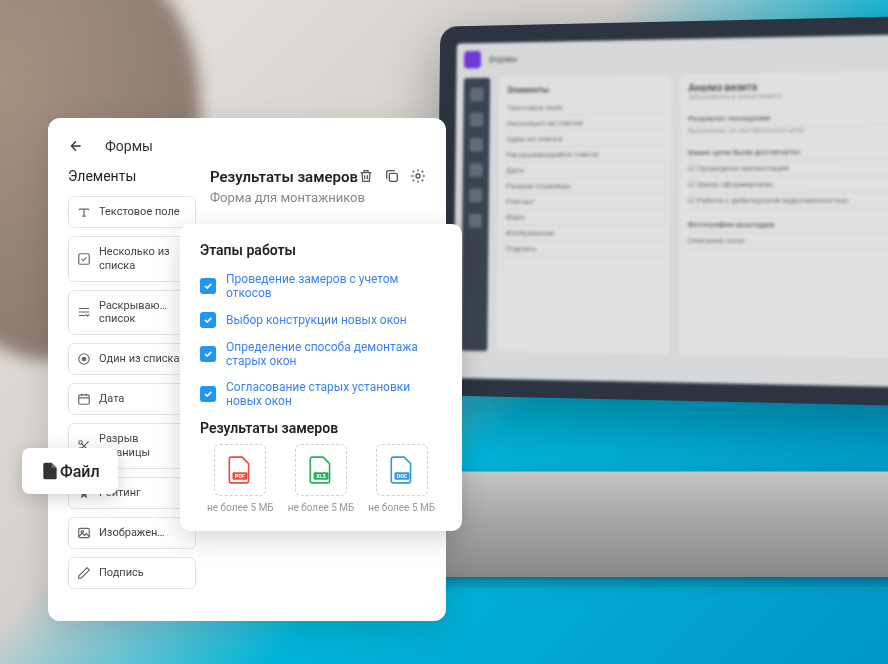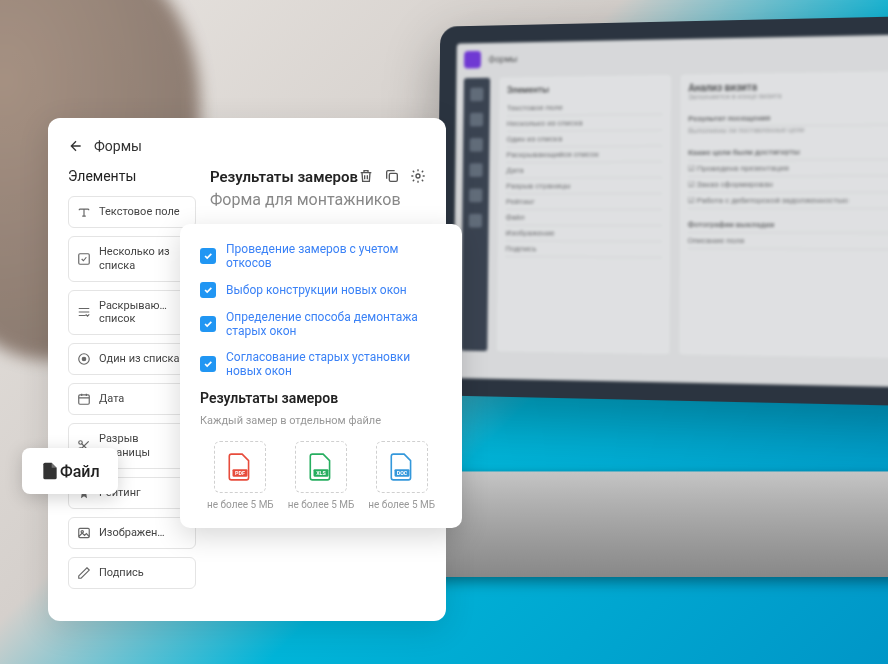--- a/index.html
+++ b/index.html
@@ -10,31 +10,31 @@
 .laptop-logo{width:18px;height:18px;background:#7c3aed;border-radius:4px}
 .laptop-cols{display:flex;gap:10px}
 .laptop-side{width:28px;background:#3d4654;border-radius:3px;height:280px;display:flex;flex-direction:column;gap:12px;padding:10px 6px;align-items:center}
 .lsi{width:14px;height:14px;background:#6b7684;border-radius:2px}
 .laptop-el{flex:1;background:#fff;border-radius:3px;padding:8px;height:280px}
 .laptop-main{flex:1.4;background:#fff;border-radius:3px;padding:8px;height:280px}
 .lrow{padding:3px 0;border-bottom:1px solid #eee;font-size:8px;color:#777}
 .keyboard{position:absolute;right:-40px;top:380px;width:520px;height:280px;background:linear-gradient(180deg,#c5c5c5,#888);border-radius:8px;transform:perspective(1600px) rotateX(68deg);box-shadow:0 10px 30px rgba(0,0,0,0.4)}
 .person{position:absolute;left:-80px;top:-40px;width:280px;height:400px;background:radial-gradient(ellipse at 30% 30%,#8b6f5c,#5d4a3f);border-radius:50% 40% 60% 50%;filter:blur(8px);opacity:0.7}
 .main-card{position:absolute;left:48px;top:118px;width:398px;background:#fff;border-radius:12px;box-shadow:0 8px 32px rgba(0,0,0,0.12);padding:20px 0 24px}
-.back-row{display:flex;align-items:center;gap:10px;padding:0 20px 14px;font-size:14px;color:#333}
+.back-row{display:flex;align-items:center;gap:21px;padding:0 20px 14px;font-size:14px;color:#333}
 .body-row{display:flex;gap:14px;padding:0 20px}
 .sidebar{width:128px;flex-shrink:0}
 .sidebar h3{font-size:14px;font-weight:400;margin-bottom:12px;color:#222}
 .el-item{display:flex;align-items:center;gap:8px;border:1px solid #e4e4e4;border-radius:6px;padding:8px 8px;margin-bottom:8px;font-size:11px;color:#444;background:#fff;cursor:pointer;line-height:1.25}
 .el-item svg,.el-item .eicn{width:14px;height:14px;flex-shrink:0;color:#666}
 .el-item span{overflow:hidden;text-overflow:ellipsis}
 .content{flex:1}
 .ctop{display:flex;align-items:flex-start;justify-content:space-between;margin-bottom:4px}
 .ctitle{font-size:15px;font-weight:600;color:#222}
-.csub{font-size:16px;color:#888;margin-bottom:16px}
+.csub{font-size:13px;color:#888;margin-bottom:16px}
 .cactions{display:flex;gap:10px;color:#555}
 .cactions svg{width:16px;height:16px;cursor:pointer}
 .floating{position:absolute;left:180px;top:224px;width:282px;background:#fff;border-radius:10px;box-shadow:0 8px 28px rgba(0,0,0,0.16);padding:18px 20px}
 .floating h4{font-size:14px;font-weight:600;color:#222;margin-bottom:14px}
 .chkrow{display:flex;align-items:center;gap:10px;margin-bottom:12px;font-size:12px;color:#3b82f6}
 .chk{width:16px;height:16px;background:#2196f3;border-radius:3px;display:flex;align-items:center;justify-content:center;flex-shrink:0}
 .chk svg{width:10px;height:10px;color:#fff}
 .fsubtitle{font-size:14px;font-weight:600;margin:8px 0 8px;color:#222}
 .fhint{font-size:11px;color:#999;margin-bottom:14px}
 .files{display:flex;gap:0}
@@ -189,20 +189,21 @@
               <path d="M12 2v3M12 19v3M4.2 4.2l2.1 2.1M17.7 17.7l2.1 2.1M2 12h3M19 12h3M4.2 19.8l2.1-2.1M17.7 6.3l2.1-2.1"></path>
             </svg>
         </div>
       </div>
       <div class="csub">Форма для монтажников</div>
     </div>
   </div>
 </div>
 
 <div class="floating">
+  <h4>Этапы работы</h4>
   <div id="stage-items">
       <div class="chkrow">
         <div class="chk">
           <svg viewBox="0 0 24 24" fill="none" stroke="currentColor" stroke-width="4">
             <path d="M5 12l5 5L20 7"></path>
           </svg>
         </div>
         <span>Проведение замеров с учетом откосов</span>
       </div>
       <div class="chkrow">
@@ -224,21 +225,20 @@
       <div class="chkrow">
         <div class="chk">
           <svg viewBox="0 0 24 24" fill="none" stroke="currentColor" stroke-width="4">
             <path d="M5 12l5 5L20 7"></path>
           </svg>
         </div>
         <span>Согласование старых установки новых окон</span>
       </div>
     </div>
   <div class="fsubtitle">Результаты замеров</div>
-  <div class="fhint">Каждый замер в отдельном файле</div>
   <div class="files" id="file-row">
       <div class="fileup">
         <div class="filebox">
           <svg viewBox="0 0 24 28">
             <path d="M4 2h10l6 6v16a2 2 0 01-2 2H4a2 2 0 01-2-2V4a2 2 0 012-2z" fill="#fff" stroke="#e74c3c" stroke-width="1.5"></path>
             <rect x="5" y="16" width="14" height="7" rx="1" fill="#e74c3c"></rect>
             <text x="12" y="21.5" font-size="5" fill="#fff" text-anchor="middle" font-weight="bold">PDF</text>
           </svg>
         </div>
         <div class="flabel">не более 5 МБ</div>

